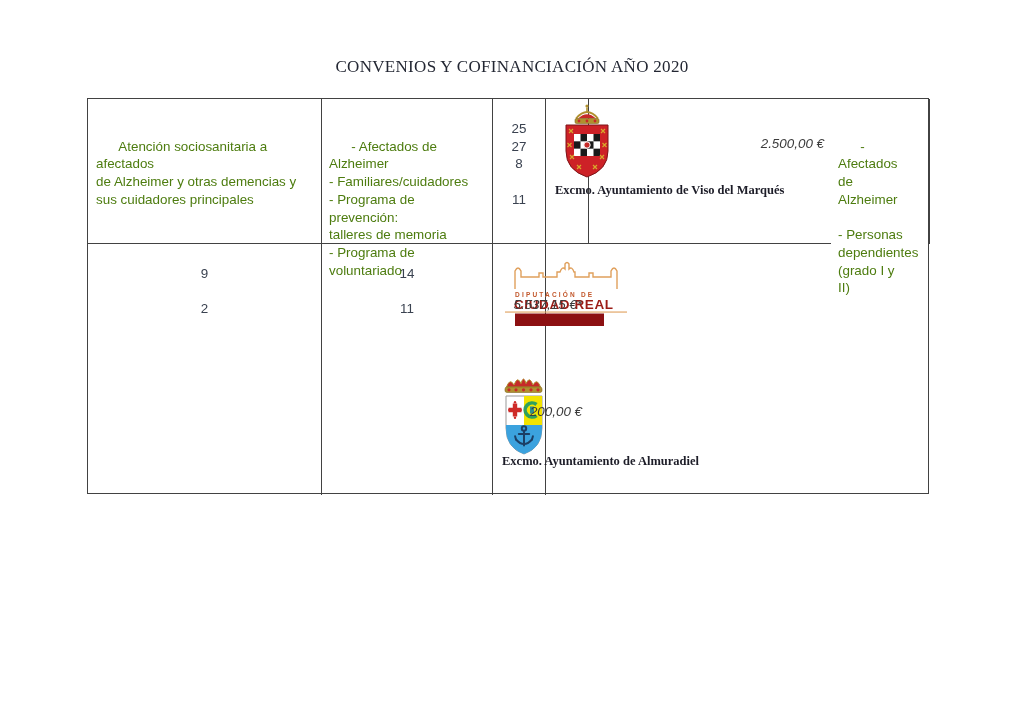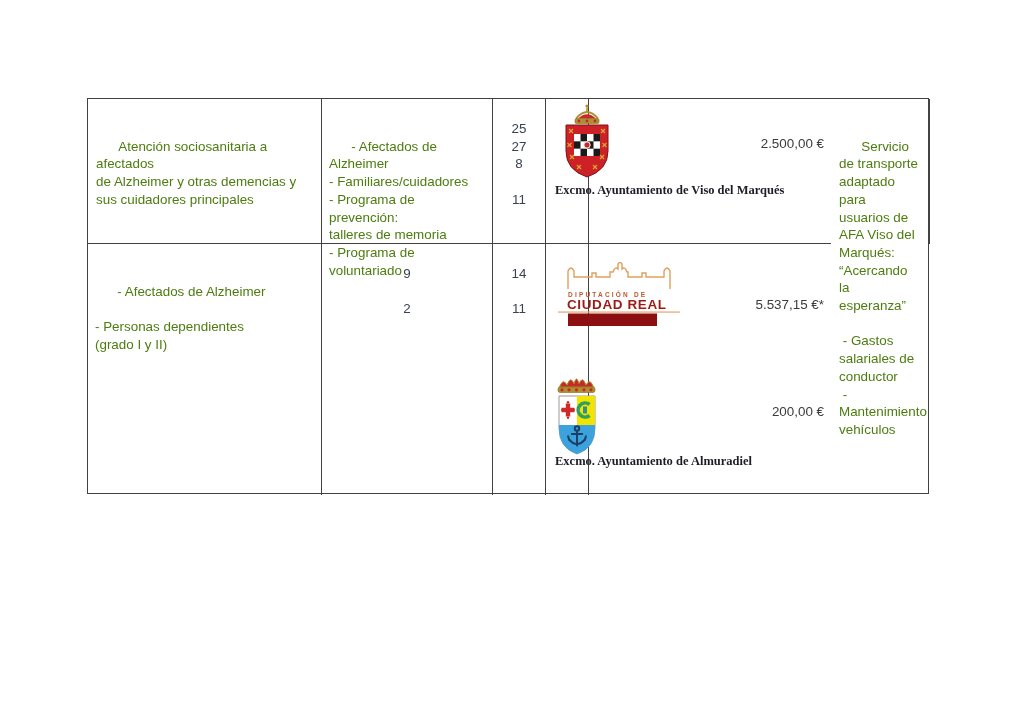--- a/index.html
+++ b/index.html
@@ -7,38 +7,39 @@
        font-family:"Liberation Sans",sans-serif;}
   .page{position:absolute;inset:0;background:#fff;}
   .doc-title{position:absolute;top:57px;left:0;width:1024px;text-align:center;
     font-family:"Liberation Serif",serif;font-size:17px;letter-spacing:.3px;
     color:#232733;font-weight:500;}
   .conv-table{position:absolute;left:87px;top:98px;width:842px;height:396px;
     display:grid;grid-template-columns:234px 171px 53px 43px 242px 99px;
     grid-template-rows:145px 251px;border:1.6px solid #424242;box-sizing:border-box;}
   .cell{border-right:1.4px solid #424242;border-bottom:1.4px solid #424242;
     box-sizing:border-box;position:relative;overflow:visible;}
-  .cell.nr{border-right:none;}
+  .cell.nr{border-right:none;font-style:italic;}
   .cell.nb{border-bottom:none;}
   .txt{font-size:13.4px;line-height:17.7px;color:#4d7c0f;white-space:pre-wrap;}
   .desc-cell{padding:21px 10px 0 8px;}
   .benef-cell{padding:21px 20px 0 7px;}
   .num-cell{padding-top:21px;text-align:center;font-size:13.4px;line-height:17.7px;
     color:#3a4250;white-space:pre-wrap;}
   .entity-label{position:absolute;left:9px;font-family:"Liberation Serif",serif;
     font-weight:bold;font-size:12.5px;color:#1d1d28;white-space:nowrap;text-align:right;}
   .amount{position:absolute;right:7px;font-size:13.4px;color:#3b3b3b;white-space:nowrap;}
   svg{position:absolute;display:block;}
   svg text{font-family:"Liberation Sans",sans-serif;}
 </style>
 </head>
 <body>
 
 <div class="page">
 
+  <div class="doc-title">CONVENIOS Y COFINANCIACIÓN AÑO 2020</div>
 
   <div class="conv-table">
 
     <div class="cell desc-cell txt">
       <span>Atención sociosanitaria a afectados
 de Alzheimer y otras demencias y
 sus cuidadores principales</span>
     </div>
     <div class="cell benef-cell txt">
       <span>- Afectados de Alzheimer
@@ -83,28 +84,20 @@
           <path transform="translate(19,65)" d="M-2,-2 L2,2 M-2,2 L2,-2"></path>
           <path transform="translate(35,65)" d="M-2,-2 L2,2 M-2,2 L2,-2"></path>
         </g>
       </svg>
       <div class="entity-label" style="top:84px;">Excmo. Ayuntamiento de Viso del Marqués</div>
     </div>
     <div class="cell nr">
       <div class="amount" style="top:37px;">2.500,00 €</div>
     </div>
 
-    <div class="cell nb desc-cell txt">
-      <span>Servicio de transporte adaptado
-para usuarios de AFA Viso del
-Marqués: “Acercando la esperanza”
-
- - Gastos salariales de conductor
- - Mantenimiento vehículos</span>
-    </div>
     <div class="cell nb benef-cell txt">
       <span>- Afectados de Alzheimer
 
 - Personas dependientes
 (grado I y II)</span>
     </div>
     <div class="cell nb num-cell">9
 
 2</div>
     <div class="cell nb num-cell">14

